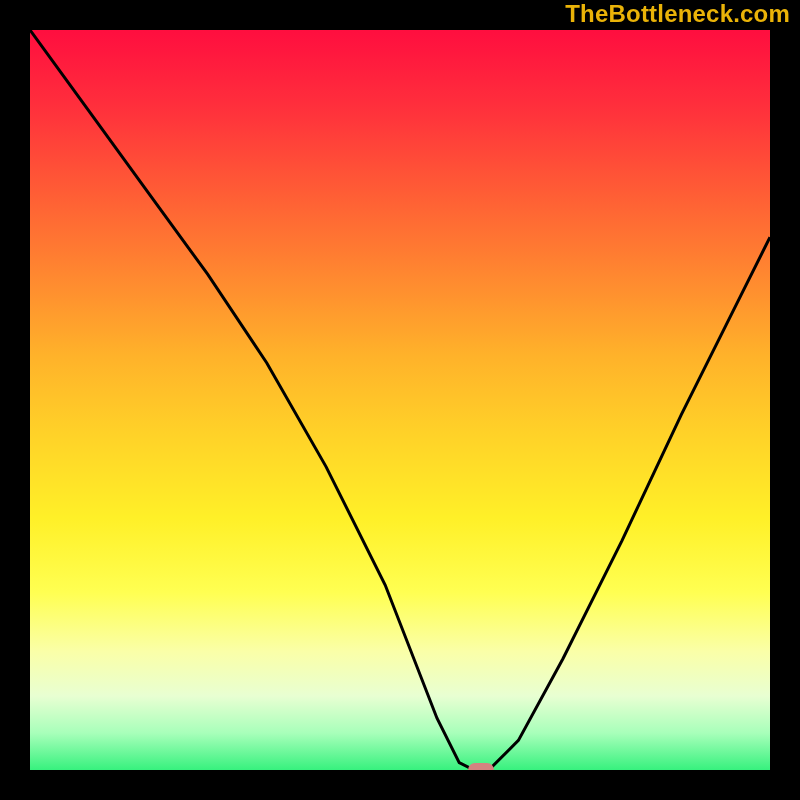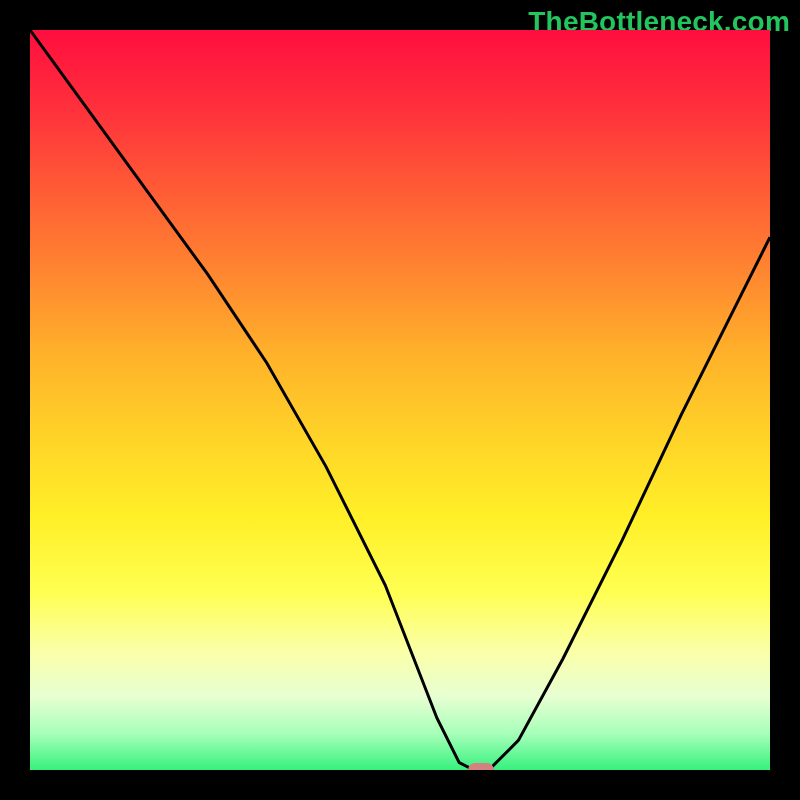--- a/index.html
+++ b/index.html
@@ -44,24 +44,24 @@
       #a8ffba 95%,
       #37f17e 100%
     );
   }
   .curve {
     position: absolute;
     inset: 0;
   }
   .attribution {
     position: absolute;
-    top: 6px;
+    top: 0;
     right: 10px;
-    color: #22c55e;
-    font-size: 28px;
+    color: #eab308;
+    font-size: 24px;
     font-weight: 700;
     letter-spacing: 0.2px;
   }
   .marker {
     position: absolute;
     width: 26px;
     height: 14px;
     border-radius: 7px;
     background: #d48280;
     transform: translate(-50%, -50%);

